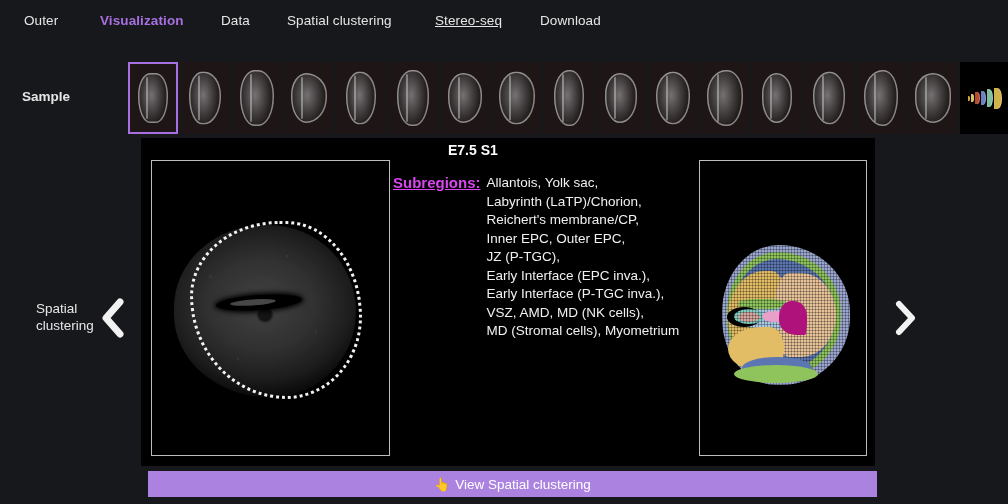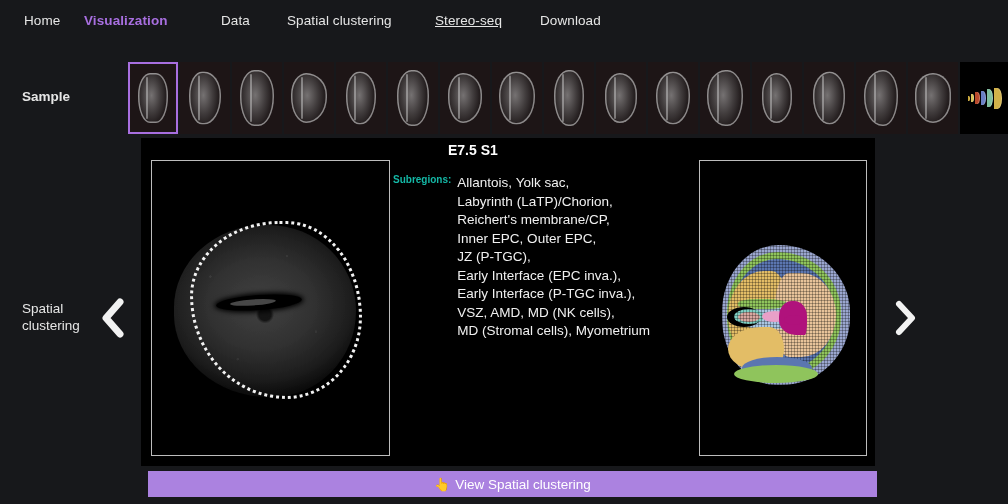--- a/index.html
+++ b/index.html
@@ -41,21 +41,21 @@
 
   
   .rail-label {
     position: absolute;
     font-size: 13.5px;
     color: #e6e6e6;
     line-height: 17px;
     white-space: pre-line;
   }
   #sample-label   { left: 22px; top: 88px; font-weight: bold; }
-  #cluster-label  { left: 22px; top: 300px; }
+  #cluster-label  { left: 36px; top: 300px; }
 
   
   .chev {
     position: absolute;
     width: 34px; height: 44px;
     cursor: pointer;
   }
   .chev svg { display:block; width:100%; height:100%; }
   #chev-left  { left: 95px;  top: 296px; }
   #chev-right { left: 888px; top: 296px; }
@@ -190,25 +190,26 @@
     color: #ffffff;
     text-align: left;
     padding-left: 55px;
   }
   #subregions-row {
     margin-top: 16px;
     display: flex;
     align-items: flex-start;
   }
   #subregions-key {
-    font-size: 10px;
+    font-size: 15px;
     font-weight: bold;
-    color: #14b8a6;
+    color: #d946ef;
     white-space: nowrap;
     padding-right: 6px;
+    text-decoration: underline;
   }
   #subregions-val {
     font-size: 13.5px;
     color: #f0f0f0;
     line-height: 18.5px;
     white-space: pre-line;
   }
 
   
   #cluster-frame {
@@ -253,22 +254,22 @@
     cursor: pointer;
     border: none;
     font-family: "Liberation Sans", sans-serif;
   }
   #view-btn .hand { font-size: 13px; line-height: 1; }
 </style>
 </head>
 <body>
 
 <div id="navbar">
-  <div class="nav-item" style="position:absolute;left:24px;">Home</div>
-  <div class="nav-item active" style="position:absolute;left:84px;text-align:center;">Visualization</div>
+  <div class="nav-item" style="position:absolute;left:24px;">Outer</div>
+  <div class="nav-item active" style="position:absolute;left:100px;text-align:center;">Visualization</div>
   <div class="nav-item" style="position:absolute;left:221px;">Data</div>
   <div class="nav-item" style="position:absolute;left:287px;">Spatial clustering</div>
   <div class="nav-item" style="position:absolute;left:435px;text-decoration:underline;">Stereo-seq</div>
   <div class="nav-item" style="position:absolute;left:540px;">Download</div>
 </div>
 
 <div class="rail-label" id="sample-label">Sample</div>
 <div class="rail-label" id="cluster-label">Spatial
 clustering</div>
 

